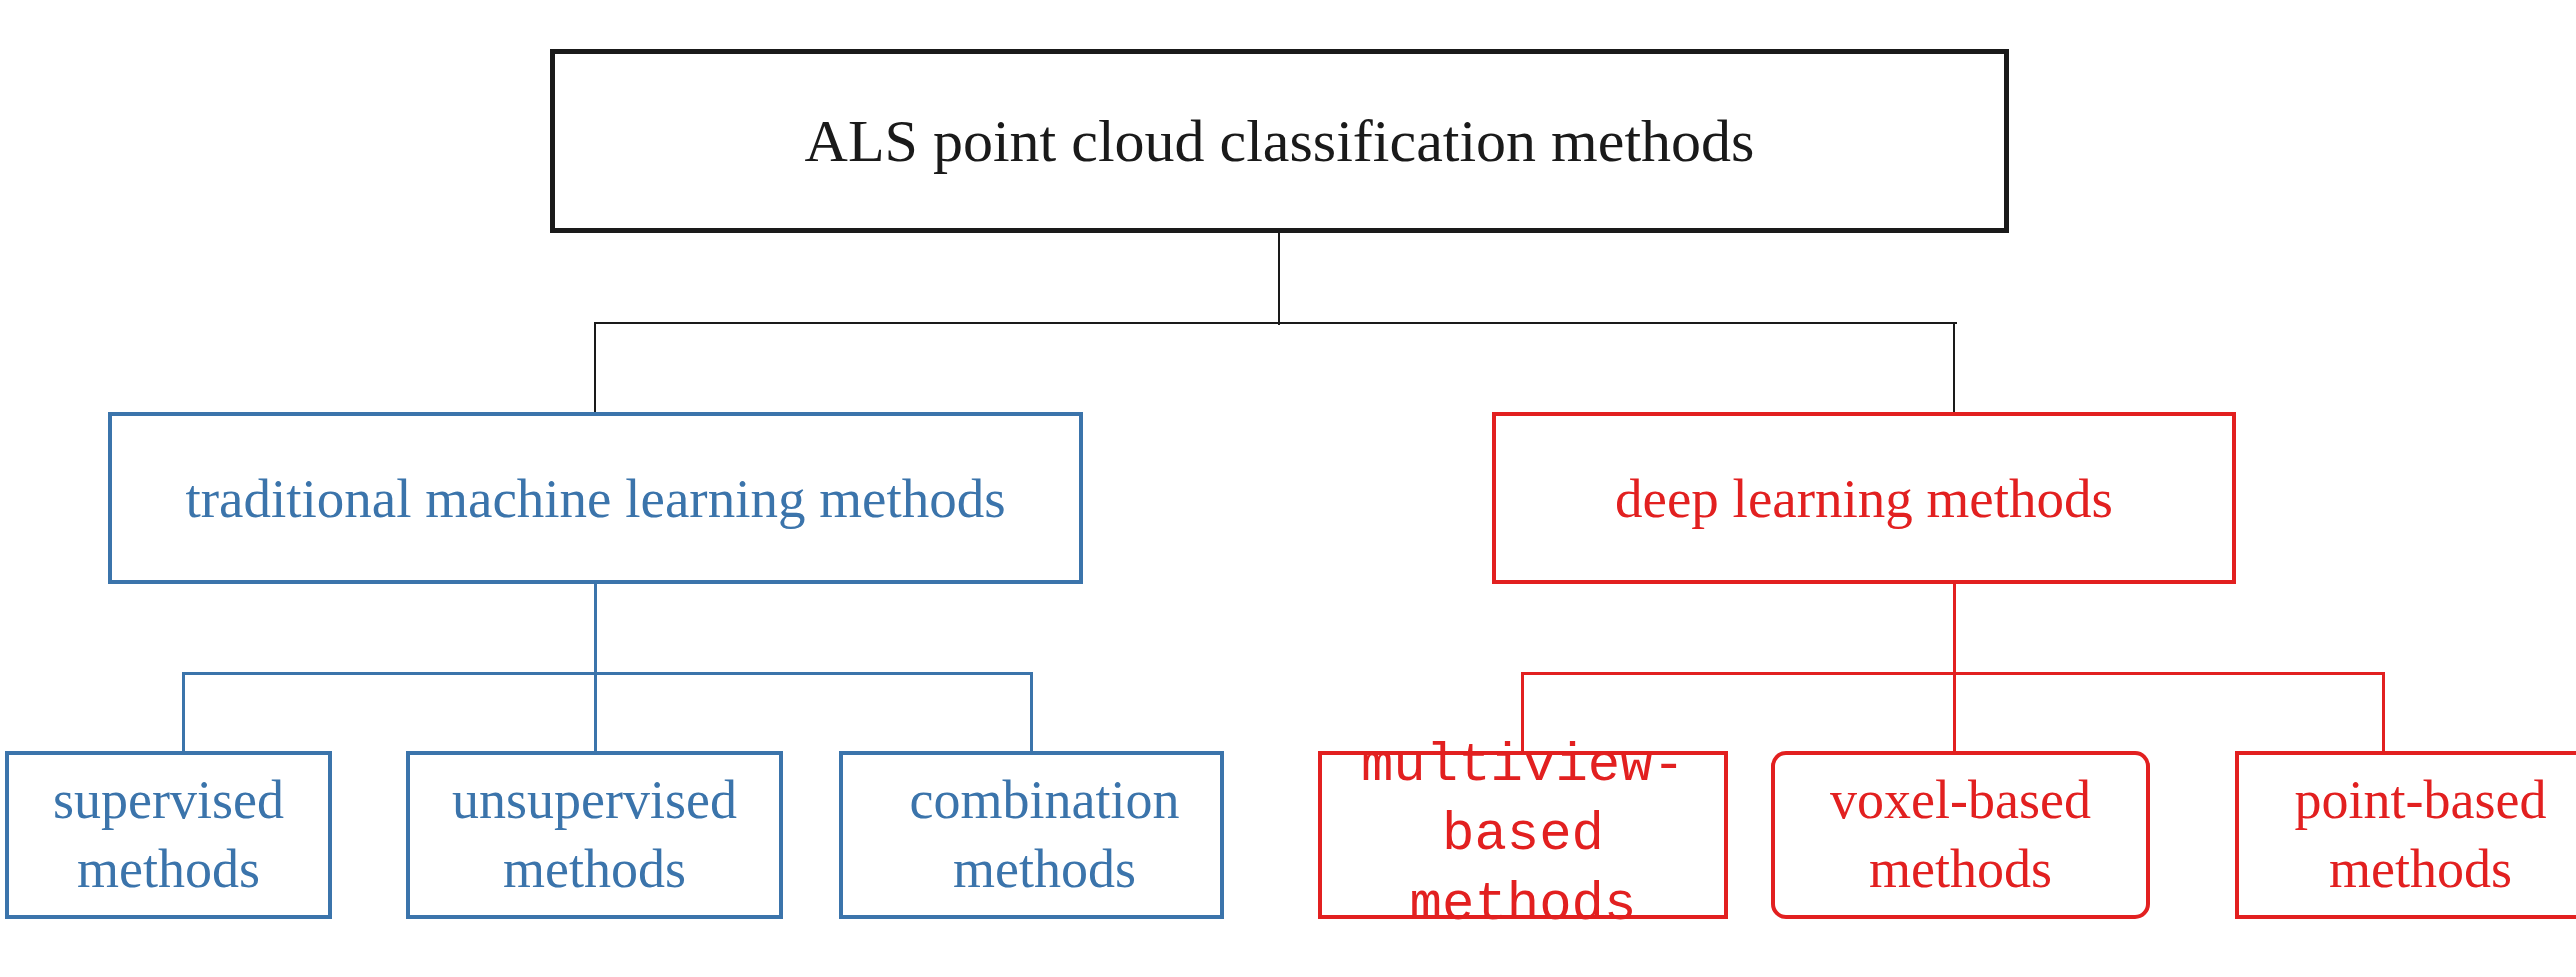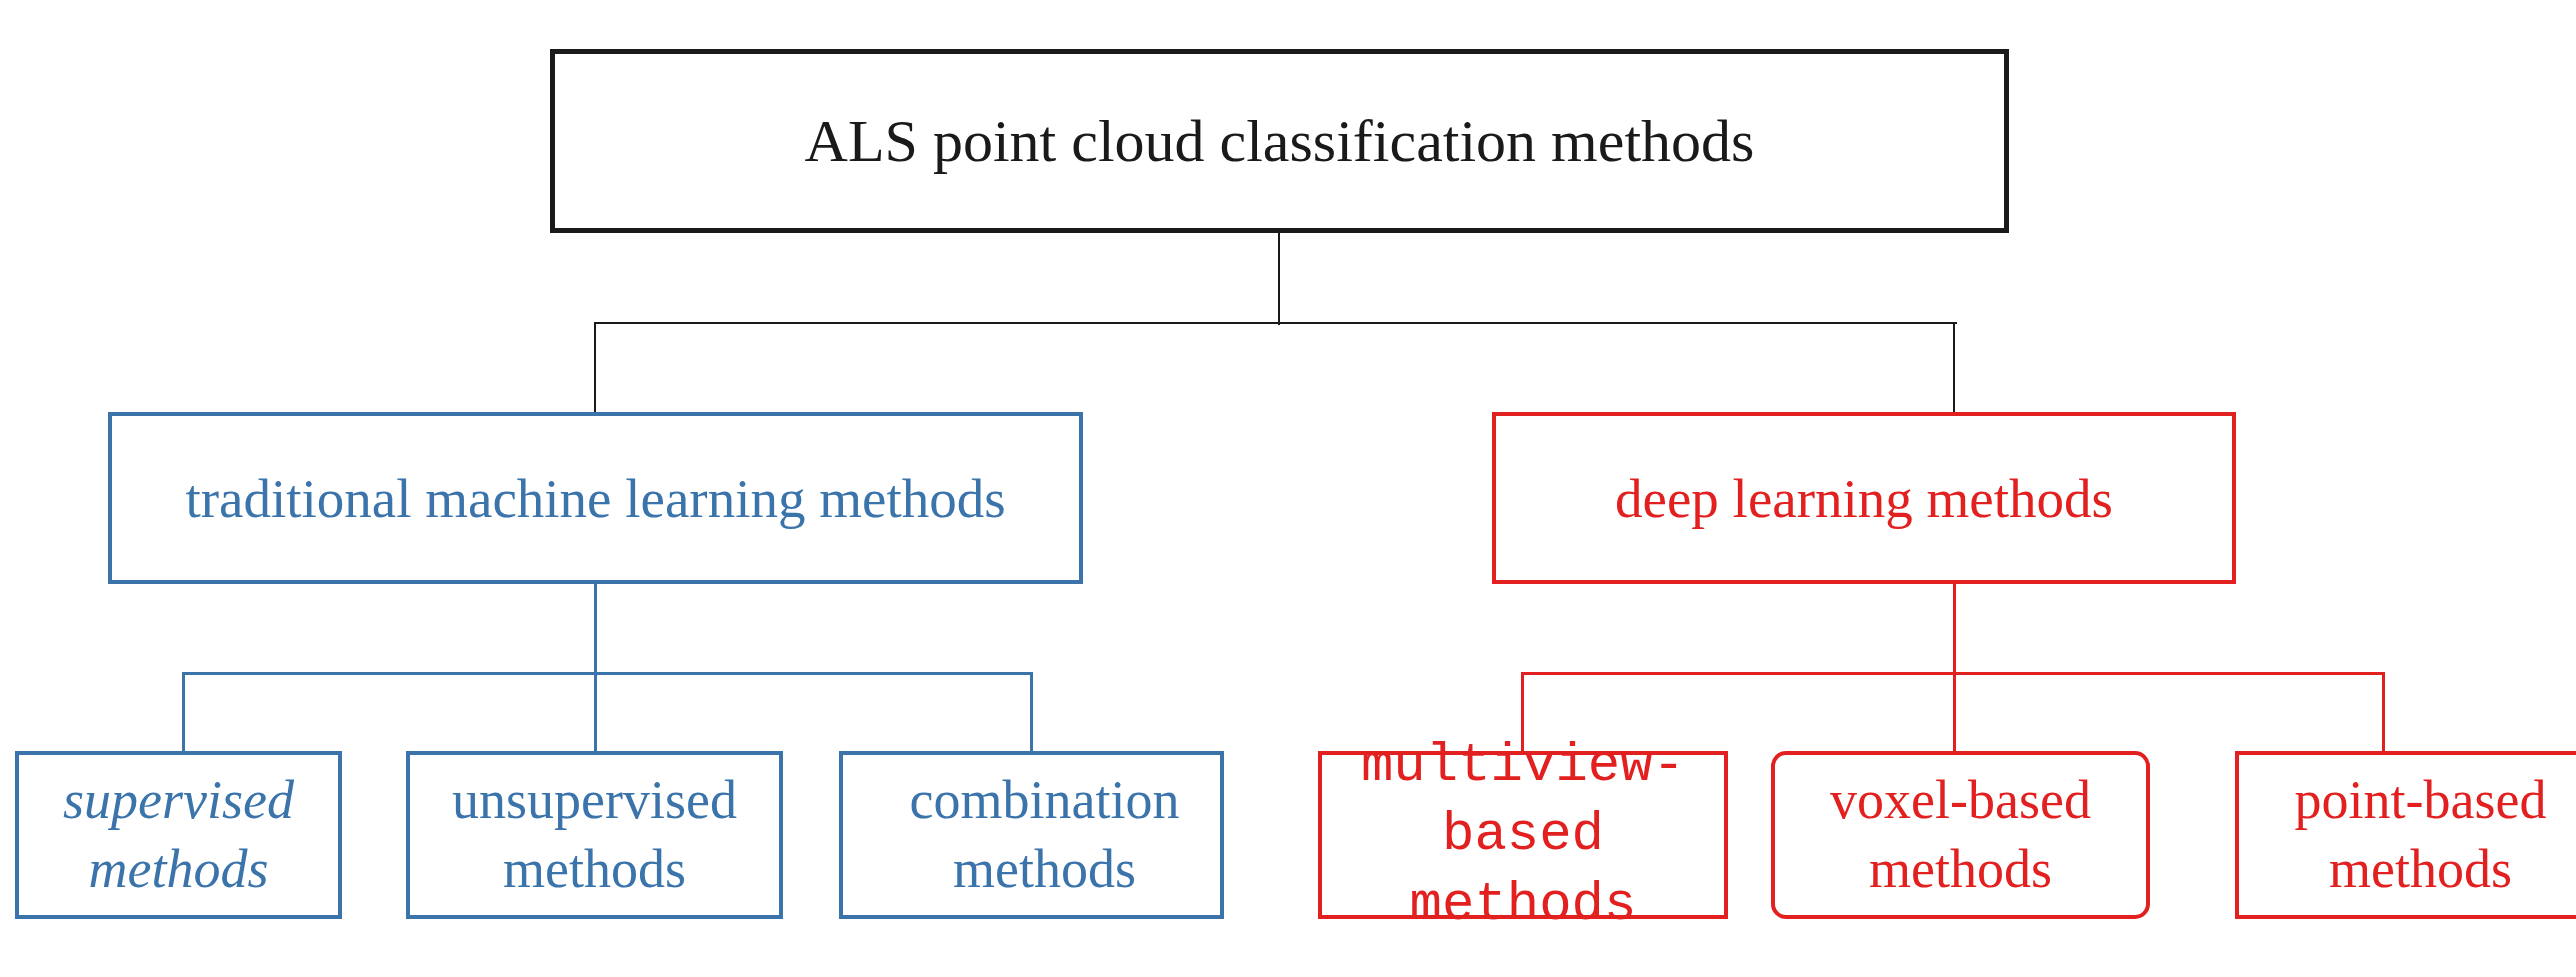--- a/index.html
+++ b/index.html
@@ -42,21 +42,21 @@
   .branch-deep {
     left: 1492px; top: 412px; width: 744px; height: 172px;
     border: 4.7px solid var(--red, #e22020);
     color: var(--red, #e22020);
     font-family: Liberation Serif, serif;
   }
   
   .leaf-box { font-size: 54px; line-height: 1.28; top: 751px; height: 168px; }
   .leaf-blue { border: 4.7px solid var(--blue, #3b74ab); color: var(--blue, #3b74ab); }
   .leaf-red  { border: 4.7px solid var(--red, #e22020);  color: var(--red, #e22020); }
-  .leaf-supervised   { left: 15px;   width: 327px; font-style: italic; }
+  .leaf-supervised   { left: 5px;   width: 327px; }
   .leaf-unsupervised { left: 406px;  width: 377px; }
   .leaf-combination  { left: 839px; width: 385px; padding-left: 26px; }
   .leaf-multiview    { left: 1318px; width: 410px; font-family: Liberation Mono, monospace; }
   .leaf-voxel        { left: 1771px; width: 379px; border-radius: 15px; }
   .leaf-point        { left: 2201px; width: 371px; margin-left: 34px; }
   
   .line { position: absolute; }
   .line-black { background: var(--root, #1a1a1a); }
   .line-blue  { background: var(--blue, #3b74ab); }
   .line-red   { background: var(--red, #e22020); }

